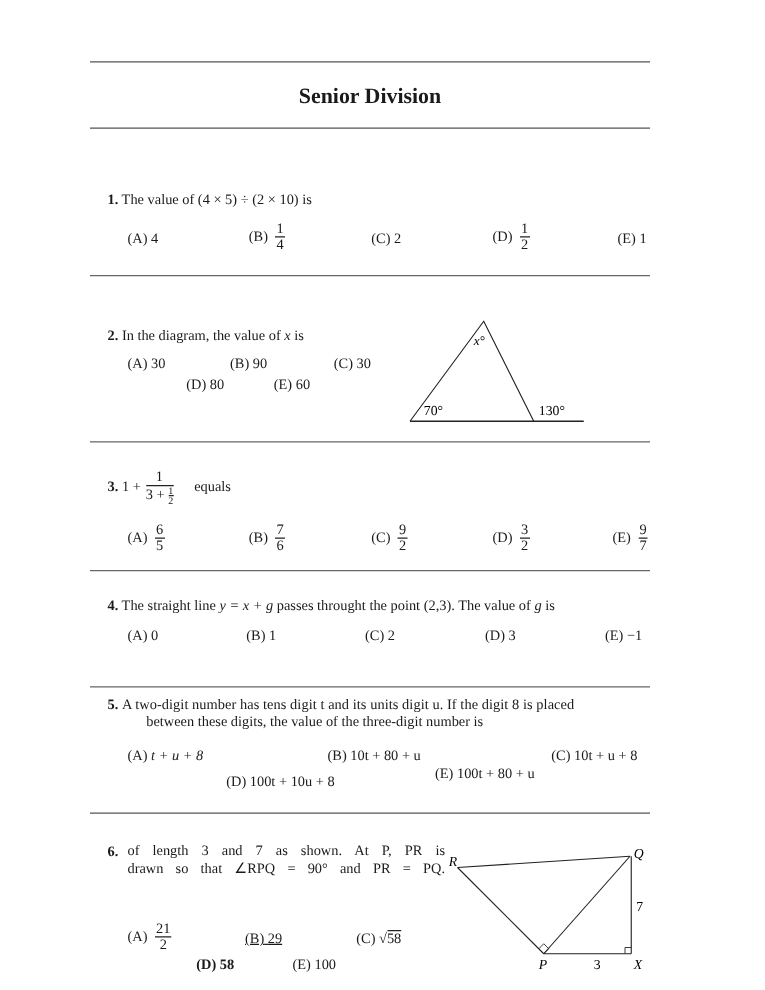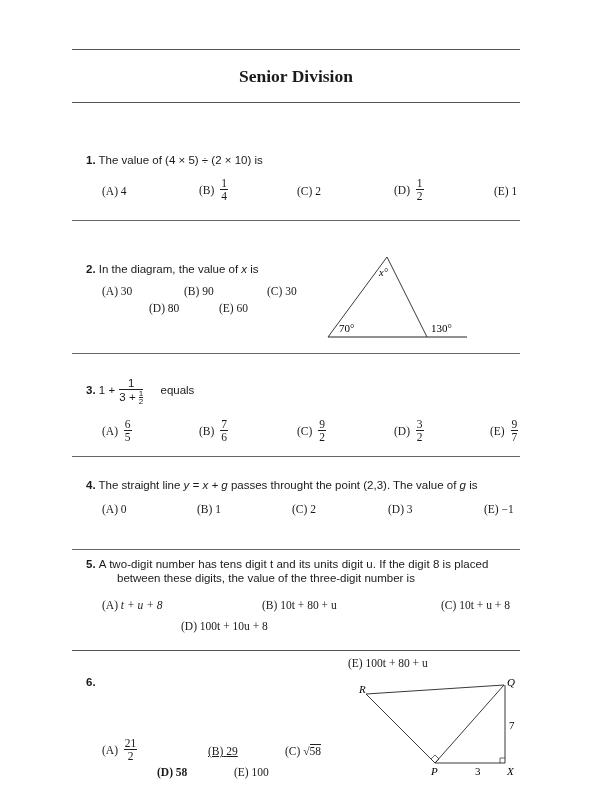--- a/index.html
+++ b/index.html
@@ -5,21 +5,21 @@
   html, body { margin:0; padding:0; background:#ffffff; }
   body { width:612px; height:792px; position:relative; overflow:hidden;
          font-family:"DejaVu Serif", "Liberation Serif", serif; color:#1a1a1a; }
   .page { position:absolute; left:0; top:0; width:612px; height:792px; }
   .rule { position:absolute; left:72px; width:448px; height:0; border-top:1.3px solid #555; }
   .rule.thin { border-top:1px solid #666; }
   .title { position:absolute; left:72px; width:448px; top:66px; text-align:center;
            font-family:"Liberation Serif", serif; font-weight:bold; font-size:17.5px; }
   .subtitle { position:absolute; left:72px; width:448px; top:121px; text-align:center;
               font-family:"Liberation Serif", serif; font-weight:bold; font-size:11.5px; }
-  .t { position:absolute; font-family:Liberation Sans, sans-serif; font-size:11.5px; white-space:nowrap; line-height:14px; }
+  .t { position:absolute; font-family:Liberation Serif, serif; font-size:11.5px; white-space:nowrap; line-height:14px; }
   .qnum { font-weight:bold; }
   i, .it { font-style:italic; }
   .frac { display:inline-block; vertical-align:middle; text-align:center; margin-left:3px; }
   .frac > span { display:block; line-height:12px; font-size:11.5px; }
   .frac > span.num { border-bottom:0.8px solid #222; padding:0 1px; }
   .opt { position:absolute; font-family:"Liberation Serif", serif; font-size:11.5px; white-space:nowrap; line-height:14px; }
   .para { position:absolute; font-family:"Liberation Serif", serif; font-size:11.5px; line-height:13.6px; text-align:justify; }
   .small-frac { display:inline-block; vertical-align:middle; text-align:center; font-size:8px; }
   .small-frac > span { display:block; line-height:7px; font-size:8px; }
   .small-frac > span.num { border-bottom:0.6px solid #222; }
@@ -176,38 +176,40 @@
       <span>10t + 80 + u</span>
     </div>
     <div class="opt" style="left:441px; top:598px;">
       <span>(C)</span>
       <span>10t + u + 8</span>
     </div>
     <div class="opt" style="left:181px; top:619px;">
       <span>(D)</span>
       <span>100t + 10u + 8</span>
     </div>
-    <div class="opt" style="left:348px; top:656px;">
+    <div class="opt" style="left:348px; top:612px;">
       <span>(E)</span>
       <span>100t + 80 + u</span>
     </div>
   </div>
   <div class="rule" style="top:650px;"></div>
 
   <div>
     <div class="t" style="left:86px; top:675px;">
       <span class="qnum">6.</span>
     </div>
     <div class="para" style="left:102px; top:675px; width:254px;">
+      <div style="text-align:justify; text-align-last:justify;">of length 3 and 7 as shown.  At P, PR is</div>
+      <div style="text-align:justify; text-align-last:justify;">drawn so that ∠RPQ = 90° and PR = PQ.</div>
     </div>
     <div class="opt" style="left:102px; top:737px;">
       <span style="vertical-align:middle;">(A)</span>
       <span class="frac"><span class="num">21</span><span>2</span></span>
     </div>
-    <div class="opt" style="left:208px; top:744px;text-decoration:underline;">
+    <div class="opt" style="left:196px; top:744px;text-decoration:underline;">
       <span>(B)</span>
       <span>29</span>
     </div>
     <div class="opt" style="left:285px; top:744px;">
       <span>(C)</span>
       <span>√</span><span class="sqrt">58</span>
     </div>
     <div class="opt" style="left:157px; top:765px;font-weight:bold;">
       <span>(D)</span>
       <span>58</span>

